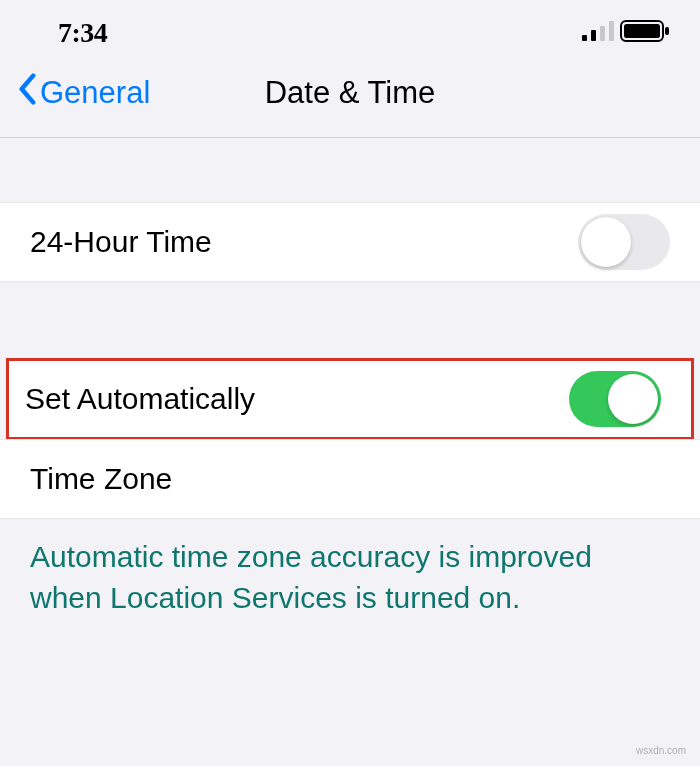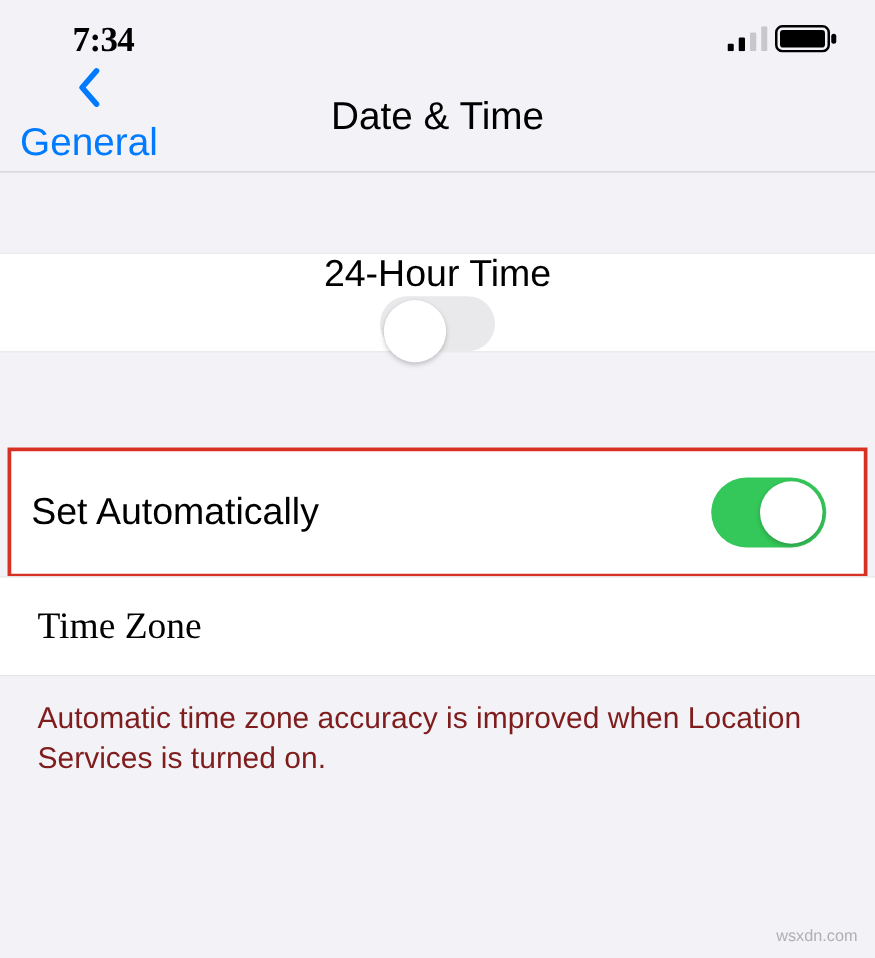--- a/index.html
+++ b/index.html
@@ -44,21 +44,20 @@
       border-bottom: 1px solid #d1d1d6;
       position: relative;
     }
     .back-link {
       display: flex;
       align-items: center;
       color: #007aff;
       font-size: 31px;
       font-weight: 400;
       gap: 2px;
-      flex-direction: column;
     }
     .back-chevron {
       width: 22px;
       height: 32px;
     }
     .nav-title {
       position: absolute;
       left: 50%;
       transform: translateX(-50%);
       font-size: 31px;
@@ -72,21 +71,20 @@
     }
     .cell {
       background: #fff;
       display: flex;
       align-items: center;
       justify-content: space-between;
       padding: 0 30px 0 30px;
       height: 80px;
       border-top: 1px solid #e5e5ea;
       border-bottom: 1px solid #e5e5ea;
-      flex-direction: column;
     }
     .cell-label {
       font-size: 30px;
       font-weight: 400;
     }
     .cell-value {
       font-size: 30px;
       color: #8e8e93;
     }
     .toggle {
@@ -112,54 +110,53 @@
       box-shadow: 0 2px 4px rgba(0,0,0,0.2), 0 0 1px rgba(0,0,0,0.1);
     }
     .toggle-off .toggle-knob {
       left: 3px;
     }
     .toggle-on .toggle-knob {
       right: 3px;
     }
     .highlighted-row {
       border: 3px solid #d93025;
-      padding: 14px 10px;
+      padding: 3px 10px;
       margin: 0 6px;
       background: #fff;
     }
     .highlight-inner {
       height: 70px;
       display: flex;
       align-items: center;
       justify-content: space-between;
       padding: 0 20px 0 6px;
     }
     .tz-cell {
       background: #fff;
       display: flex;
       align-items: center;
       justify-content: space-between;
       padding: 0 30px 0 30px;
       height: 80px;
       border-top: 1px solid #e5e5ea;
       border-bottom: 1px solid #e5e5ea;
       margin-top: -1px;
-      font-family: Liberation Serif, serif;
     }
     .footer-text {
       padding: 18px 30px 0 30px;
-      font-size: 24px;
-      color: #7f1d1d;
+      font-size: 30px;
+      color: #0f766e;
       line-height: 1.35;
     }
     .watermark {
       position: absolute;
       bottom: 10px;
       right: 14px;
-      font-size: 13px;
+      font-size: 10px;
       color: #b0b0b0;
     }
   </style>
 </head>
 <body>
 
 <div class="status-bar">
   <div class="status-time">7:34</div>
   <div class="status-right">
     <span>

